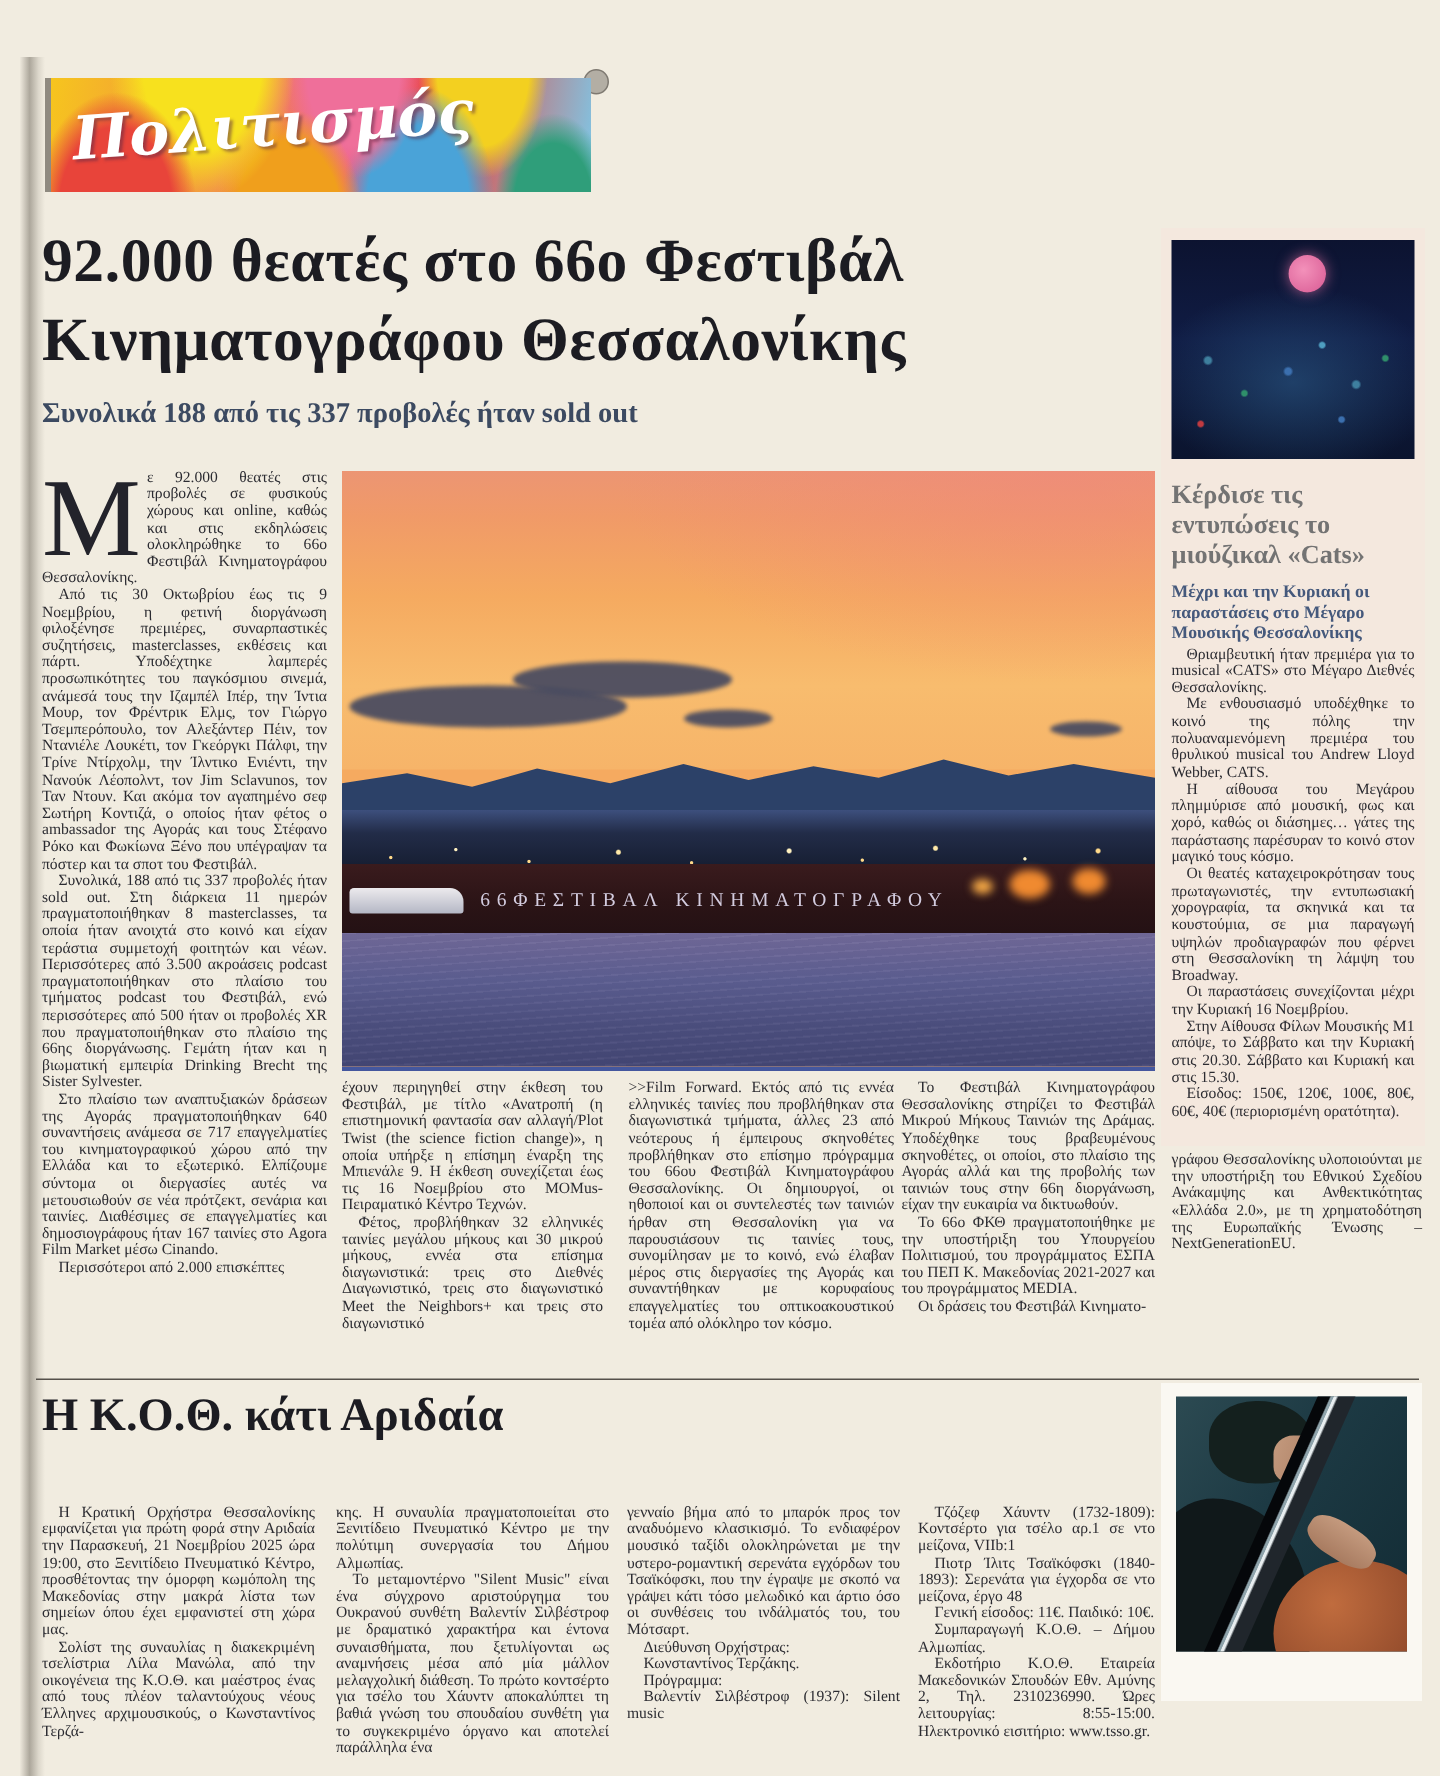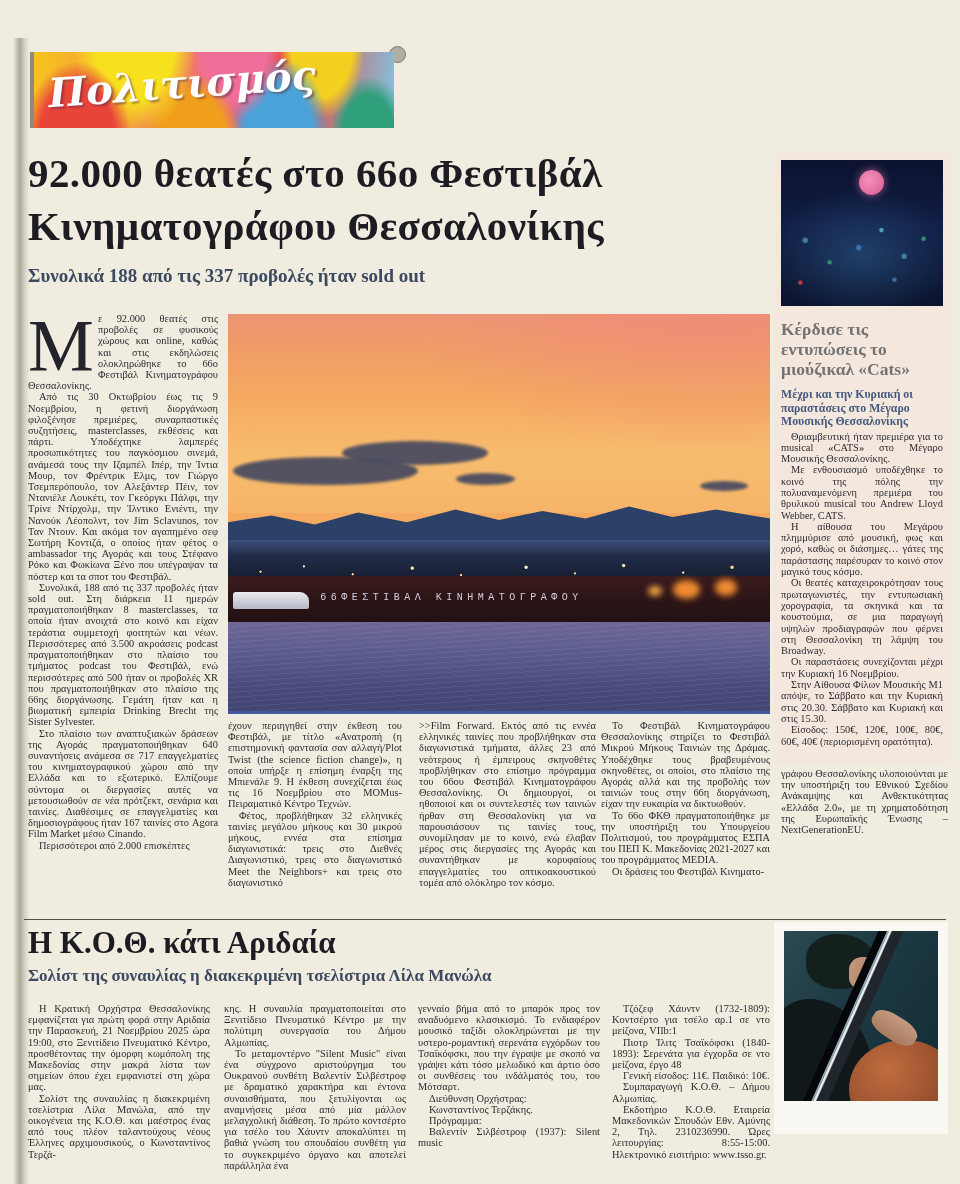--- a/index.html
+++ b/index.html
@@ -63,22 +63,22 @@
       radial-gradient(2px 2px at 23% 78%,#ffd98a 40%,transparent 70%),
       radial-gradient(3px 3px at 34% 64%,#ffe9a8 40%,transparent 70%),
       radial-gradient(2px 2px at 43% 80%,#ffd98a 40%,transparent 70%),
       radial-gradient(3px 3px at 55% 62%,#fff1c0 40%,transparent 70%),
       radial-gradient(2px 2px at 64% 76%,#ffd98a 40%,transparent 70%),
       radial-gradient(3px 3px at 73% 58%,#ffe9a8 40%,transparent 70%),
       radial-gradient(2px 2px at 84% 74%,#fff1c0 40%,transparent 70%),
       radial-gradient(3px 3px at 93% 62%,#ffd98a 40%,transparent 70%),
       linear-gradient(180deg,#3d4f7d 0%,#222c48 35%,#131a2c 100%);}
   .wh{left:0;top:66%;width:100%;height:11.5%;background:linear-gradient(180deg,#3a1b1d 0%,#2b1416 55%,#241114 100%);}
-  .sign{position:absolute;left:17%;top:34%;font-size:10px;letter-spacing:4.5px;color:#d3ccdf;
-    font-family:Liberation Mono, monospace;white-space:nowrap;text-align:right;}
+  .sign{position:absolute;left:17%;top:34%;font-size:13px;letter-spacing:4.5px;color:#d3ccdf;
+    font-family:Liberation Serif, serif;white-space:nowrap;text-align:right;}
   .glow{position:absolute;border-radius:50%;filter:blur(3px);background:#f08a30;}
   .g1{right:13%;top:8%;width:27px;height:19px;}
   .g2{right:6%;top:6%;width:22px;height:17px;}
   .g3{right:20%;top:22%;width:14px;height:10px;background:#f5a845;}
   .water{left:0;top:77.5%;width:100%;height:22.5%;
     background:repeating-linear-gradient(176deg,rgba(235,222,255,.07) 0 1px,transparent 1px 5px),
       linear-gradient(180deg,#6f6796 0%,#5a5c8e 35%,#4a4d7c 70%,#424572 100%);}
   .boat{left:1%;top:70%;width:14%;height:4.2%;background:linear-gradient(180deg,#eceaed,#b4b7c5);
     border-radius:3px 9px 2px 2px;z-index:3;}
   
@@ -179,38 +179,37 @@
     <p class="bp">Οι δράσεις του Φεστιβάλ Κινηματο-</p>
   </div>
 
   <aside class="abs sidebar">
     <div class="cats-ph">
       <div class="moon"></div>
     </div>
     <h3 class="sb-title">Κέρδισε τις εντυπώσεις το μιούζικαλ «Cats»</h3>
     <h4 class="sb-sub">Μέχρι και την Κυριακή οι παραστάσεις στο Μέγαρο Μουσικής Θεσσαλονίκης</h4>
     <div class="sb-body">
-      <p>Θριαμβευτική ήταν πρεμιέρα για το musical «CATS» στο Μέγαρο Μουσικής Θεσσαλονίκης.</p>
+      <p>Θριαμβευτική ήταν πρεμιέρα για το musical «CATS» στο Μέγαρο Διεθνές Θεσσαλονίκης.</p>
       <p>Με ενθουσιασμό υποδέχθηκε το κοινό της πόλης την πολυαναμενόμενη πρεμιέρα του θρυλικού musical του Andrew Lloyd Webber, CATS.</p>
       <p>Η αίθουσα του Μεγάρου πλημμύρισε από μουσική, φως και χορό, καθώς οι διάσημες… γάτες της παράστασης παρέσυραν το κοινό στον μαγικό τους κόσμο.</p>
       <p>Οι θεατές καταχειροκρότησαν τους πρωταγωνιστές, την εντυπωσιακή χορογραφία, τα σκηνικά και τα κουστούμια, σε μια παραγωγή υψηλών προδιαγραφών που φέρνει στη Θεσσαλονίκη τη λάμψη του Broadway.</p>
       <p>Οι παραστάσεις συνεχίζονται μέχρι την Κυριακή 16 Νοεμβρίου.</p>
       <p>Στην Αίθουσα Φίλων Μουσικής Μ1 απόψε, το Σάββατο και την Κυριακή στις 20.30. Σάββατο και Κυριακή και στις 15.30.</p>
       <p>Είσοδος: 150€, 120€, 100€, 80€, 60€, 40€ (περιορισμένη ορατότητα).</p>
     </div>
   </aside>
 
   <div class="abs continuation">
     <p class="bp ni">γράφου Θεσσαλονίκης υλοποιούνται με την υποστήριξη του Εθνικού Σχεδίου Ανάκαμψης και Ανθεκτικότητας «Ελλάδα 2.0», με τη χρηματοδότηση της Ευρωπαϊκής Ένωσης – NextGenerationEU.</p>
   </div>
 
   <div class="abs divider"></div>
 
   <h1 class="abs k-head" style="margin:0">Η Κ.Ο.Θ. κάτι Αριδαία</h1>
-  <h2 class="abs k-sub" style="margin:0">Σολίστ της συναυλίας η διακεκριμένη τσελίστρια Λίλα Μανώλα</h2>
 
   <div class="abs col k1">
     <p class="bp">Η Κρατική Ορχήστρα Θεσσαλονίκης εμφανίζεται για πρώτη φορά στην Αριδαία την Παρασκευή, 21 Νοεμβρίου 2025 ώρα 19:00, στο Ξενιτίδειο Πνευματικό Κέντρο, προσθέτοντας την όμορφη κωμόπολη της Μακεδονίας στην μακρά λίστα των σημείων όπου έχει εμφανιστεί στη χώρα μας.</p>
     <p class="bp">Σολίστ της συναυλίας η διακεκριμένη τσελίστρια Λίλα Μανώλα, από την οικογένεια της Κ.Ο.Θ. και μαέστρος ένας από τους πλέον ταλαντούχους νέους Έλληνες αρχιμουσικούς, ο Κωνσταντίνος Τερζά-</p>
   </div>
   <div class="abs col k2">
     <p class="bp ni">κης. Η συναυλία πραγματοποιείται στο Ξενιτίδειο Πνευματικό Κέντρο με την πολύτιμη συνεργασία του Δήμου Αλμωπίας.</p>
     <p class="bp">Το μεταμοντέρνο "Silent Music" είναι ένα σύγχρονο αριστούργημα του Ουκρανού συνθέτη Βαλεντίν Σιλβέστροφ με δραματικό χαρακτήρα και έντονα συναισθήματα, που ξετυλίγονται ως αναμνήσεις μέσα από μία μάλλον μελαγχολική διάθεση. Το πρώτο κοντσέρτο για τσέλο του Χάυντν αποκαλύπτει τη βαθιά γνώση του σπουδαίου συνθέτη για το συγκεκριμένο όργανο και αποτελεί παράλληλα ένα</p>
   </div>
   <div class="abs col k3">

